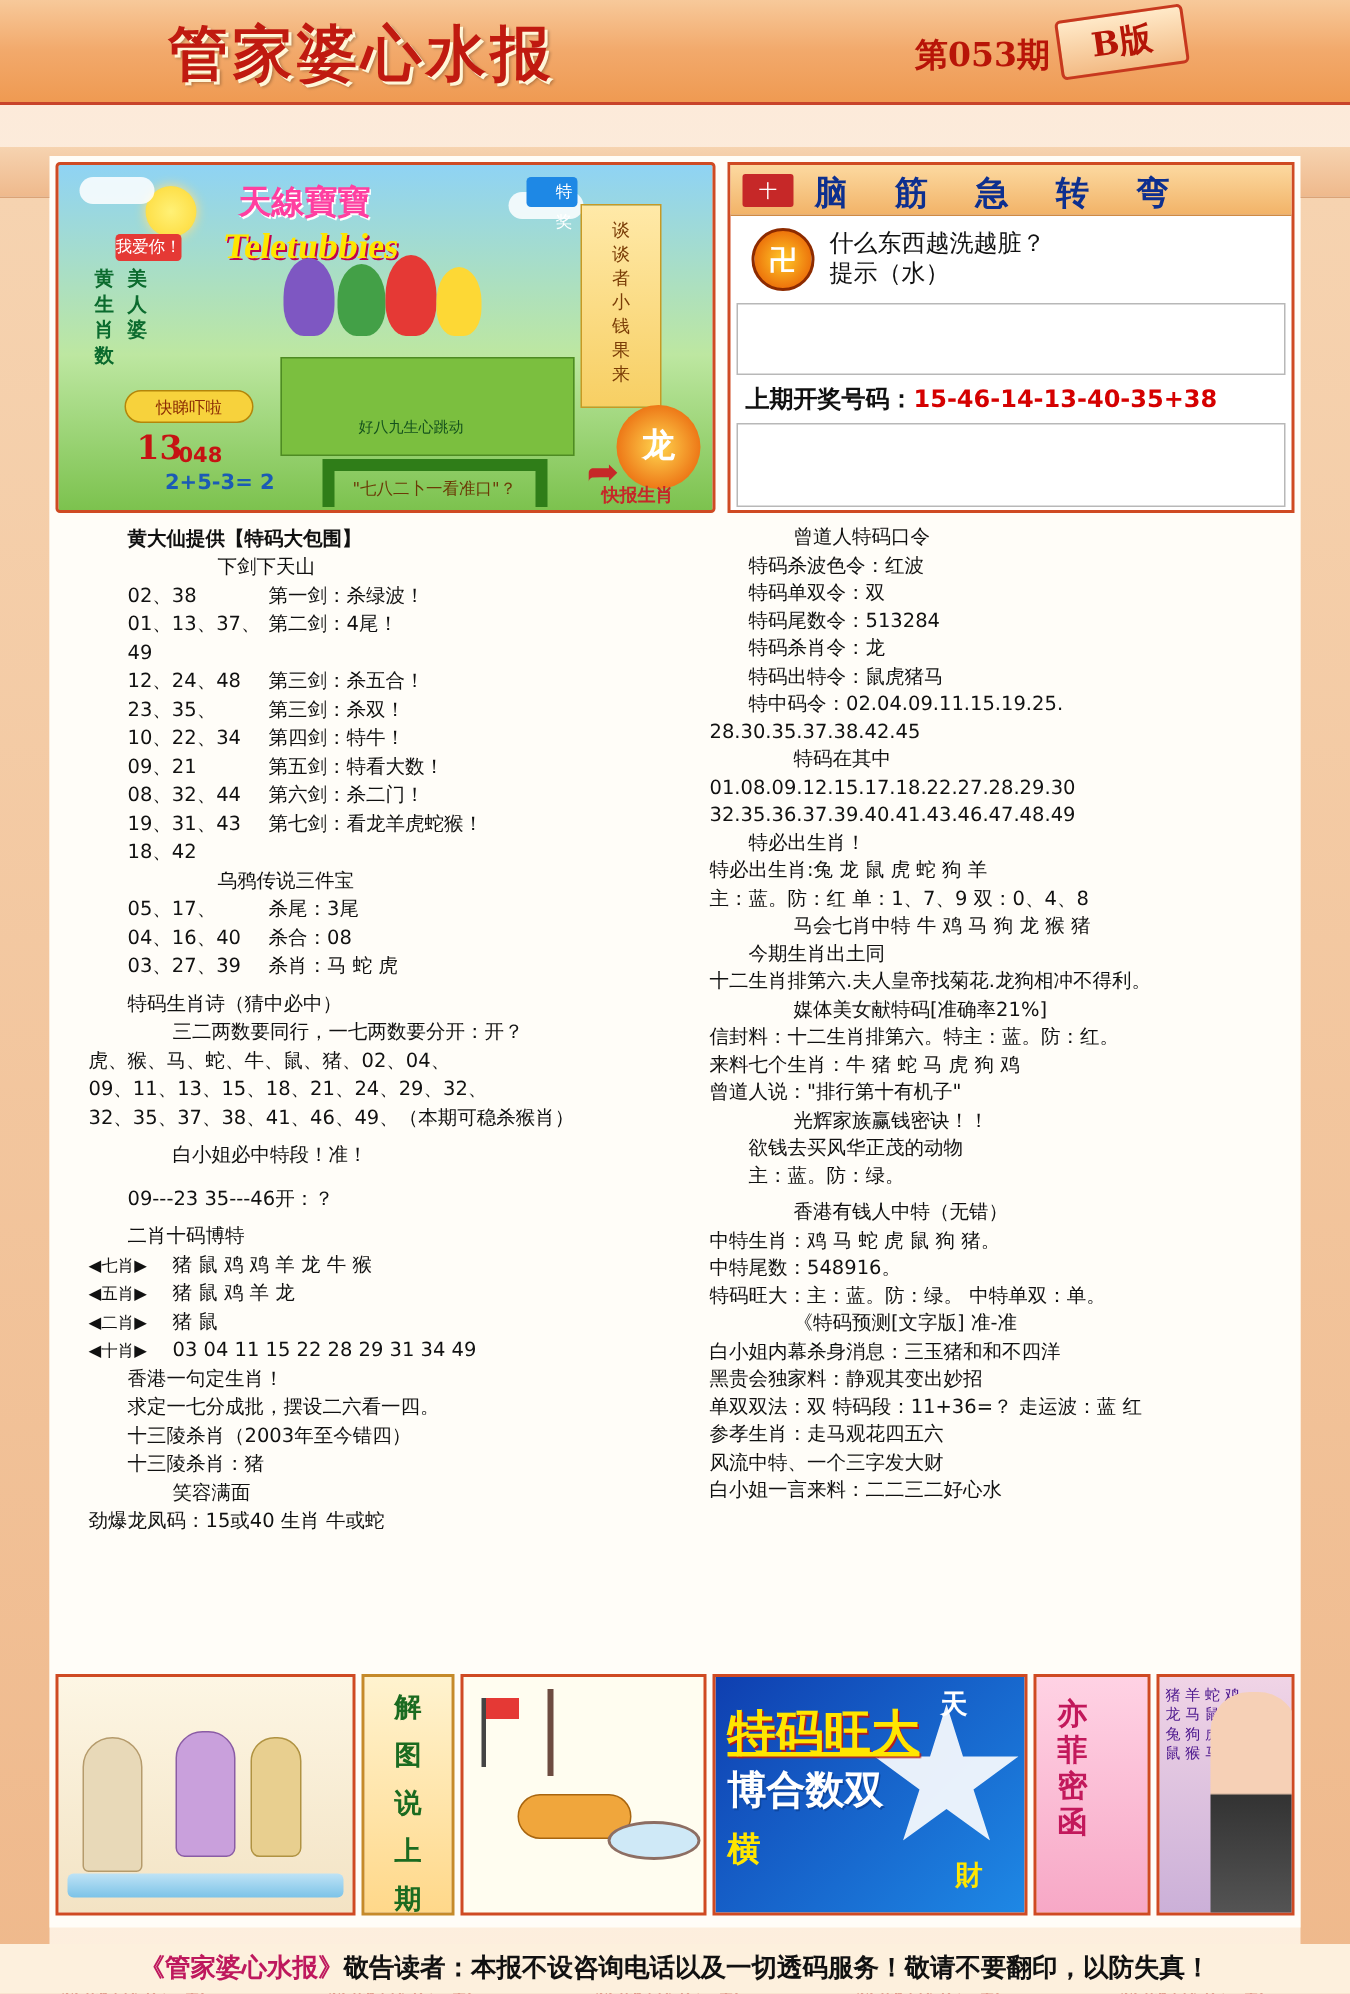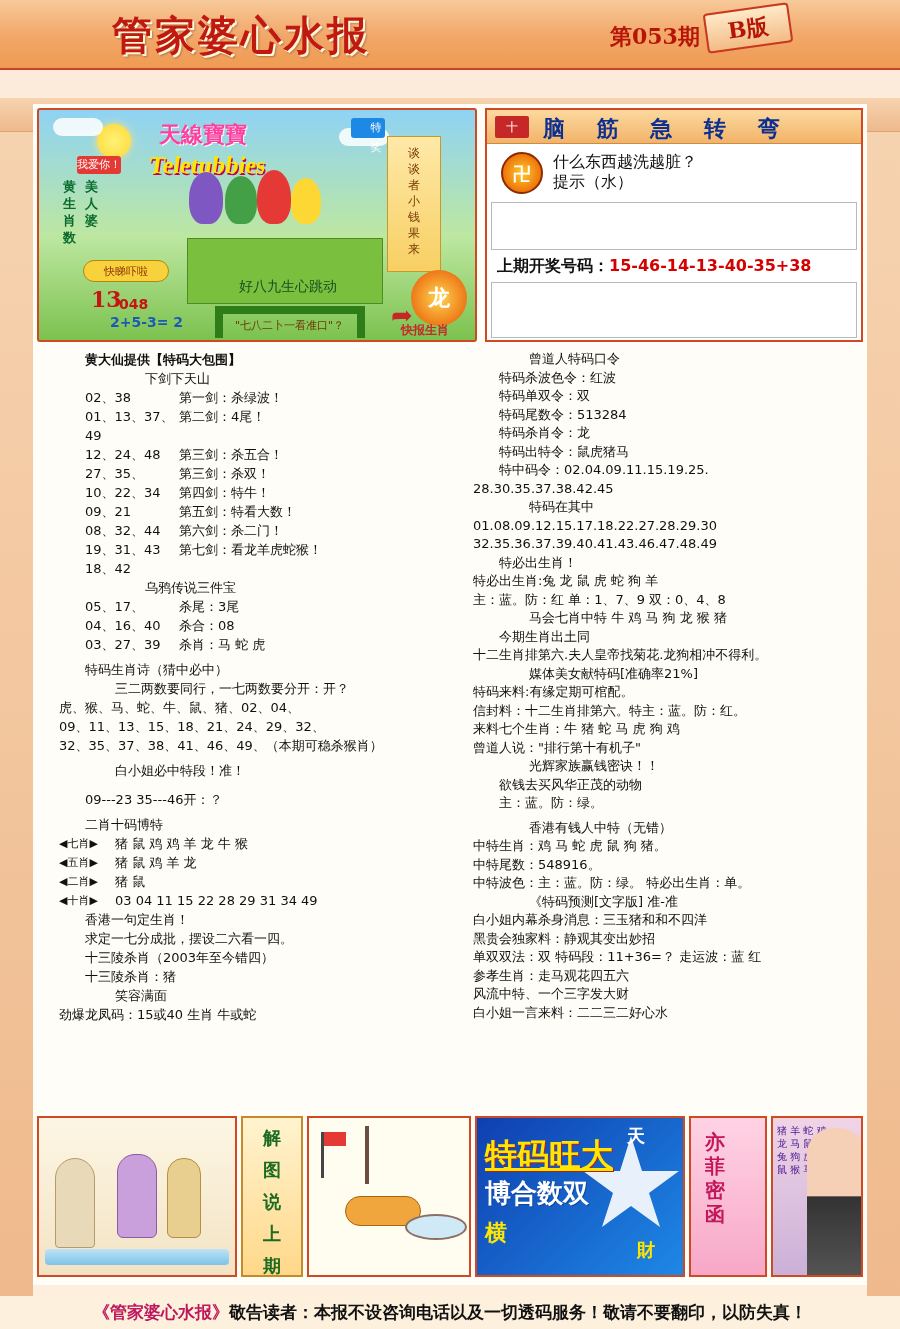--- a/index.html
+++ b/index.html
@@ -99,21 +99,21 @@
   .tt-badge { position:absolute; left:44px; top:150px; width:86px; height:22px; border-radius:11px;
     background:#f7d23c; border:1px solid #b4860a; color:#8c2d04; font-size:11px; text-align:center; line-height:22px;}
   .tt-num { position:absolute; left:52px; top:176px; color:#c61313; font-size:22px; font-weight:bold;
     font-family:"DejaVu Serif", serif;}
   .tt-num2 { position:absolute; left:40px; top:204px; color:#1b5bb5; font-size:14px; font-weight:bold;margin-left:31px;}
   .tt-dragon { position:absolute; left:372px; top:160px; width:56px; height:56px; border-radius:50%;
     background:radial-gradient(circle,#ffd54f,#e65100); color:#fff; font-size:22px; text-align:center;
     line-height:56px; font-weight:bold;}
   .tt-arrow { position:absolute; left:352px; top:190px; color:#c62828; font-size:26px;}
   .tt-dlabel { position:absolute; left:362px; top:212px; color:#c62828; font-size:12px; font-weight:bold;}
-  .tt-small { position:absolute; left:200px; top:168px; font-size:14px; color:#14521d;}
+  .tt-small { position:absolute; left:200px; top:168px; font-size:10px; color:#14521d;}
   .tt-small2 { position:absolute; left:196px; top:208px; font-size:11px; color:#6b3a06;}
 
   .brainbox {
     position:absolute; left:452px; top:4px; width:378px; height:234px;
     border:2px solid #cf4a23; background:#fff;
   }
   .bb-head {
     position:absolute; left:0; top:0; width:374px; height:34px;
     background:linear-gradient(180deg,#fcd9a0,#f2b368);
     border-bottom:1px solid #d08a43;
@@ -301,21 +301,21 @@
       </div>
       <div class="row">
         <span class="k indent1">01、13、37、49</span>
         <span>第二剑：4尾！</span>
       </div>
       <div class="row">
         <span class="k indent1">12、24、48</span>
         <span>第三剑：杀五合！</span>
       </div>
       <div class="row">
-        <span class="k indent1">27、35、</span>
+        <span class="k indent1">23、35、</span>
         <span>第三剑：杀双！</span>
       </div>
       <div class="row">
         <span class="k indent1">10、22、34</span>
         <span>第四剑：特牛！</span>
       </div>
       <div class="row">
         <span class="k indent1">09、21</span>
         <span>第五剑：特看大数！</span>
       </div>
@@ -398,32 +398,31 @@
       <div class="indent2">特码在其中</div>
       <div>01.08.09.12.15.17.18.22.27.28.29.30</div>
       <div>32.35.36.37.39.40.41.43.46.47.48.49</div>
       <div class="indent1">特必出生肖！</div>
       <div>特必出生肖:兔 龙 鼠 虎 蛇 狗 羊</div>
       <div>主：蓝。防：红  单：1、7、9  双：0、4、8</div>
       <div class="indent2">马会七肖中特  牛 鸡 马 狗 龙 猴 猪</div>
       <div class="indent1">今期生肖出土同</div>
       <div>十二生肖排第六.夫人皇帝找菊花.龙狗相冲不得利。</div>
       <div class="indent2">媒体美女献特码[准确率21%]</div>
-      <div>特码来料:有缘定期可棺配。</div>
       <div>信封料：十二生肖排第六。特主：蓝。防：红。</div>
       <div>来料七个生肖：牛 猪 蛇 马 虎 狗 鸡</div>
       <div>曾道人说："排行第十有机子"</div>
       <div class="indent2">光辉家族赢钱密诀！！</div>
       <div class="indent1">欲钱去买风华正茂的动物</div>
       <div class="indent1">主：蓝。防：绿。</div>
       <div class="spacer6"></div>
       <div class="indent2">香港有钱人中特（无错）</div>
       <div>中特生肖：鸡 马 蛇 虎 鼠 狗 猪。</div>
       <div>中特尾数：548916。</div>
-      <div>中特波色：主：蓝。防：绿。   特必出生肖：单。</div>
+      <div>特码旺大：主：蓝。防：绿。   中特单双：单。</div>
       <div class="indent2">《特码预测[文字版]  准-准</div>
       <div>白小姐内幕杀身消息：三玉猪和和不四洋</div>
       <div>黑贵会独家料：静观其变出妙招</div>
       <div>单双双法：双   特码段：11+36=？   走运波：蓝 红</div>
       <div>参孝生肖：走马观花四五六</div>
       <div>风流中特、一个三字发大财</div>
       <div>白小姐一言来料：二二三二好心水</div>
     </div>
 
     <div class="bottomrow">

